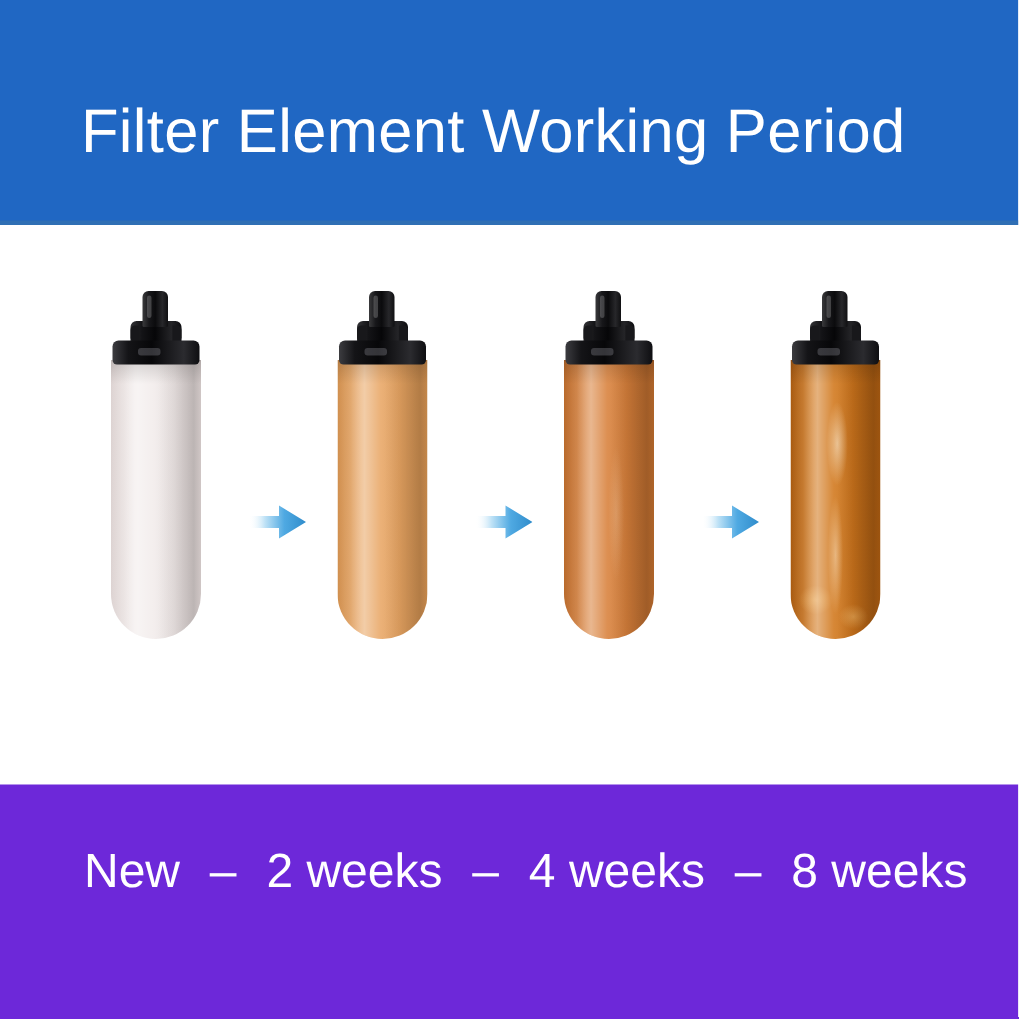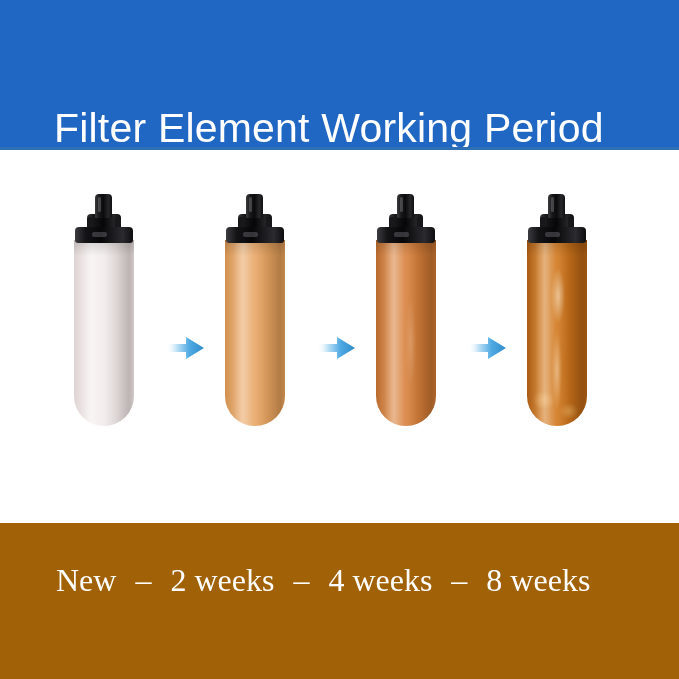--- a/index.html
+++ b/index.html
@@ -44,21 +44,20 @@
   .header-title {
     position: absolute;
     left: 54px;
     top: 60px;
     font-size: 41px;
     line-height: 54px;
     font-weight: 400;
     color: #ffffff;
     letter-spacing: 0.2px;
     white-space: nowrap;
-    margin-top: 41px;
   }
 
   
   .footer-band {
     position: absolute;
     left: 0;
     top: 523px;
     width: 679px;
     height: 156px;
     background: #2067c3;
@@ -332,21 +331,21 @@
       <div class="body-tube">
         <div class="body-fill" style="background: linear-gradient(to right, rgb(168, 90, 16) 0%, rgb(210, 122, 32) 26%, rgb(210, 122, 32) 52%, rgb(168, 90, 16) 100%);"></div>
         <div class="body-texture" style="opacity: 1; background: radial-gradient(10px 40px at 52% 30%, rgba(255, 245, 225, 0.55), rgba(255, 245, 225, 0) 70%), radial-gradient(7px 55px at 50% 70%, rgba(255, 240, 215, 0.45), rgba(255, 240, 215, 0) 72%), radial-gradient(16px 14px at 28% 86%, rgba(250, 200, 120, 0.45), rgba(250, 200, 120, 0) 70%), radial-gradient(14px 12px at 70% 92%, rgba(250, 205, 130, 0.4), rgba(250, 205, 130, 0) 70%);"></div>
         <div class="body-gloss"></div>
         <div class="body-shade-top"></div>
       </div>
     </div>
 
   </div>
 
-  <div class="footer-band" style="background: #a16207; font-family: Liberation Serif, serif;">
+  <div class="footer-band" style="background: #6d28d9;">
     <div class="footer-caption" style="color: rgb(255, 255, 255);">
       <span class="seg">New</span>
       <span class="sep">–</span>
       <span class="seg">2 weeks</span>
       <span class="sep">–</span>
       <span class="seg">4 weeks</span>
       <span class="sep">–</span>
       <span class="seg">8 weeks</span>
     </div>
   </div>

